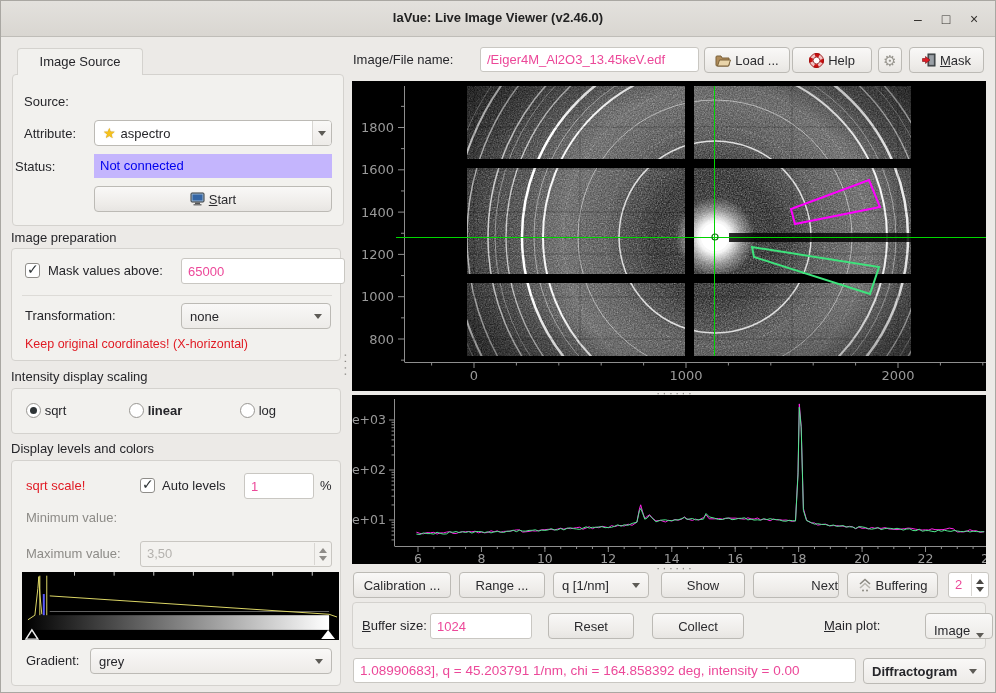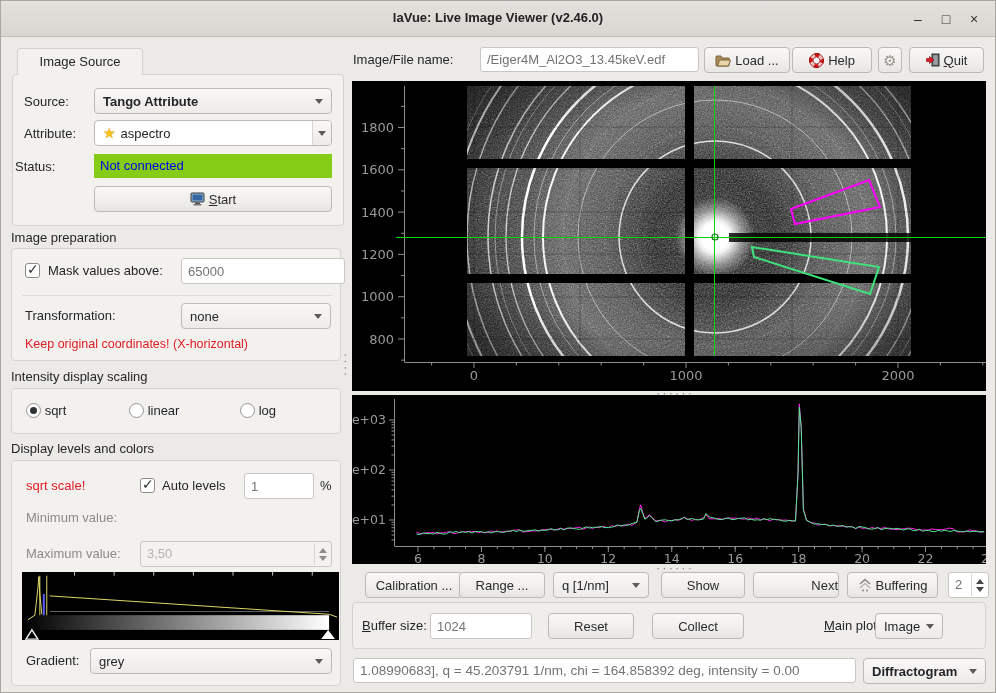--- a/index.html
+++ b/index.html
@@ -10,21 +10,21 @@
   .title { position:absolute; left:0; right:0; top:9px; text-align:center; font-weight:bold; color:#222; }
   .winctl { position:absolute; top:7px; width:22px; height:22px; text-align:center; line-height:22px; color:#35322f; font-size:14px; cursor:default; }
   .abs { position:absolute; }
   .label { color:#26262a; line-height:26px; white-space:nowrap; }
   .sect { color:#26262a; }
   .gbox { position:absolute; background:#f2f1ee; border:1px solid #d4d2ce; border-radius:4px; }
   .btn { position:absolute; display:flex; align-items:center; justify-content:center; gap:4px;
          background:linear-gradient(#f9f8f7,#eeecE9 70%,#e7e5e2); border:1px solid #bcbab5; border-radius:4px;
          height:26px; font-size:13px; color:#2b2b2e; }
   .field { position:absolute; background:#fff; border:1px solid #c9c7c2; border-radius:3px; height:26px;
-           font-family:"Liberation Sans","DejaVu Sans",sans-serif; font-size:13px; color:#737373; padding:0 6px; }
+           font-family:"Liberation Sans","DejaVu Sans",sans-serif; font-size:13px; color:#ec4899; padding:0 6px; }
   input.field { outline:none; }
   .field.dis { background:#f3f2ef; color:#b4b2ae; }
   .combo { position:absolute; display:flex; align-items:center; background:linear-gradient(#f9f8f7,#edebe8);
            border:1px solid #bcbab5; border-radius:4px; height:26px; padding:0 8px; }
   .combo .txt { flex:1; white-space:nowrap; overflow:hidden; }
   .arr { width:0; height:0; border-left:4px solid transparent; border-right:4px solid transparent; border-top:5px solid #5d5b56; margin-left:6px; }
   .spinbtns { position:absolute; right:1px; top:1px; bottom:1px; width:16px; border-left:1px solid #d8d6d2; display:flex; flex-direction:column; align-items:center; justify-content:center; gap:3px; }
   .tri-up { width:0;height:0;border-left:4px solid transparent;border-right:4px solid transparent;border-bottom:5px solid #8e8c88; }
   .tri-dn { width:0;height:0;border-left:4px solid transparent;border-right:4px solid transparent;border-top:5px solid #8e8c88; }
   .check { display:inline-block; width:15px; height:15px; background:#fff; border:1px solid #8f8d89; border-radius:3px; position:relative; vertical-align:-3px; }
@@ -49,34 +49,30 @@
     <div class="winctl" style="right:66px;">–</div>
     <div class="winctl" style="right:38px;">□</div>
     <div class="winctl" style="right:10px;">×</div>
   </div>
 
   <div class="abs" style="left:16px;top:47px;width:126px;height:27px;background:#f2f1ee;border:1px solid #d4d2ce;border-bottom:none;border-radius:4px 4px 0 0;z-index:2;line-height:26px;text-align:center;">
     <span>Image Source</span>
   </div>
   <div class="gbox" style="left:11px;top:73px;width:332px;height:152px;">
     <span class="label abs" style="left:11px;top:14px;">Source:</span>
-    <div class="combo" style="left:81px;top:13px;width:238px;">
-      <span class="txt" style="font-weight:bold;">Tango Attribute</span>
-      <span class="arr"></span>
-    </div>
     <span class="label abs" style="left:11px;top:46px;">Attribute:</span>
     <div class="combo" style="left:81px;top:45px;width:238px;background:#fff;padding-right:0;">
       <span style="color:#f6c21c;text-shadow:0 0 1px #a5750a;margin-right:5px;font-size:14px;">★</span>
       <span class="txt">aspectro</span>
       <span style="display:flex;align-items:center;align-self:stretch;border-left:1px solid #d8d6d2;padding:0 5px;background:linear-gradient(#f9f8f7,#edebe8);border-radius:0 3px 3px 0;">
         <span class="arr" style="margin-left:0;"></span>
       </span>
     </div>
     <span class="label abs" style="left:2px;top:79px;">Status:</span>
-    <div class="abs" style="left:81px;top:79px;width:238px;height:24px;background:#84cc16;color:#0000ee;line-height:24px;padding-left:6px;">Not connected</div>
+    <div class="abs" style="left:81px;top:79px;width:238px;height:24px;background:#c4b5fd;color:#0000ee;line-height:24px;padding-left:6px;">Not connected</div>
     <div class="btn" style="left:81px;top:111px;width:238px;">
       <svg width="15" height="14" viewBox="0 0 15 14">
         <rect x="1" y="1" width="13" height="9" rx="1" fill="#9db8d2" stroke="#31363b"></rect>
         <rect x="2.5" y="2.5" width="10" height="6" fill="#3465a4"></rect>
         <rect x="5" y="10.5" width="5" height="1.5" fill="#555"></rect>
         <rect x="3.5" y="12" width="8" height="1.5" fill="#777"></rect>
       </svg>
       <span class="mn">Start</span>
     </div>
   </div>
@@ -91,21 +87,21 @@
     <div class="combo" style="left:169px;top:54px;width:150px;">
       <span class="txt">none</span>
       <span class="arr"></span>
     </div>
     <div class="red abs" style="left:13px;top:88px;font-size:12.5px;">Keep original coordinates! (X-horizontal)</div>
   </div>
 
   <div class="sect abs" style="left:10px;top:368px;">Intensity display scaling</div>
   <div class="gbox" style="left:10px;top:387px;width:330px;height:46px;">
     <span class="abs" style="left:14px;top:14px;"><span class="radio sel"></span> <span>sqrt</span></span>
-    <span class="abs" style="left:117px;top:14px;"><span class="radio"></span> <span>linear</span></span>
+    <span class="abs" style="left:117px;top:14px;font-weight:bold;"><span class="radio"></span> <span>linear</span></span>
     <span class="abs" style="left:228px;top:14px;"><span class="radio"></span> <span>log</span></span>
   </div>
 
   <div class="sect abs" style="left:10px;top:440px;">Display levels and colors</div>
   <div class="gbox" style="left:10px;top:459px;width:330px;height:226px;">
     <span class="red abs" style="left:14px;top:17px;">sqrt scale!</span>
     <span class="check on abs" style="left:128px;top:17px;"></span>
     <span class="label abs" style="left:150px;top:12px;">Auto levels</span>
     <input class="field" style="left: 232px; top: 12px; width: 70px;" value="1">
     <span class="label abs" style="left:308px;top:12px;">%</span>
@@ -180,21 +176,21 @@
   </div>
   <div class="btn" style="left:877px;top:46px;width:24px;">
     <span style="color:#98968f;font-size:15px;line-height:15px;">⚙</span>
   </div>
   <div class="btn" style="left:908px;top:46px;width:75px;">
     <svg width="14" height="14" viewBox="0 0 14 14">
       <rect x="6" y="1" width="7" height="12" fill="#5b5f63" stroke="#2e3436"></rect>
       <rect x="7.2" y="2.2" width="4.6" height="9.6" fill="#9aa0a6"></rect>
       <path d="M8,7 L3.5,3.5 L3.5,5.5 L0.5,5.5 L0.5,8.5 L3.5,8.5 L3.5,10.5 Z" fill="#e01b24" stroke="#7c0c11" stroke-width="0.6"></path>
     </svg>
-    <span class="mn">Quit</span>
+    <span class="mn">Mask</span>
   </div>
 
   <div class="plot" style="left:351px;top:80px;width:634px;height:310px;">
     <svg id="imgsvg" width="634" height="310" viewBox="0 0 634 310">
       <defs>
         <clipPath id="imgClip">
             <rect x="115" y="5" width="444" height="270"></rect>
           </clipPath>
         <filter id="grain" x="0%" y="0%" width="100%" height="100%">
           <feTurbulence type="fractalNoise" baseFrequency="0.75" numOctaves="2" seed="11" stitchTiles="stitch"></feTurbulence>
@@ -425,21 +421,21 @@
           <text x="636.96" y="168" text-anchor="middle">24</text>
           <text x="34" y="129" text-anchor="end">1e+01</text>
           <text x="34" y="79" text-anchor="end">1e+02</text>
           <text x="34" y="29" text-anchor="end">1e+03</text>
         </g>
     </svg>
   </div>
 
   <div class="dots-h" style="left:655px;top:565px;">······</div>
 
-  <div class="btn" style="left:352px;top:571px;width:98px;margin-left:12px;">
+  <div class="btn" style="left:352px;top:571px;width:98px;">
       <span>Calibration ...</span>
     </div>
   <div class="btn" style="left:458px;top:571px;width:86px;">
       <span>Range ...</span>
     </div>
   <div class="combo" style="left:552px;top:571px;width:96px;">
     <span class="txt">q [1/nm]</span>
     <span class="arr"></span>
   </div>
   <div class="btn" style="left:660px;top:571px;width:84px;">
@@ -468,21 +464,21 @@
   <div class="gbox" style="left:351px;top:601px;width:634px;height:47px;background:#efeeeb;">
     <span class="label abs mn" style="left:9px;top:10px;">Buffer size:</span>
     <input class="field" style="left: 77px; top: 10px; width: 102px;" value="1024">
     <div class="btn" style="left:195px;top:10px;width:86px;">
         <span>Reset</span>
       </div>
     <div class="btn" style="left:299px;top:10px;width:92px;">
         <span>Collect</span>
       </div>
     <span class="label abs mn" style="left:471px;top:10px;">Main plot:</span>
-    <div class="combo" style="left:522px;top:10px;width:68px;">
+    <div class="combo" style="left:572px;top:10px;width:68px;align-items:flex-end;">
       <span class="txt">Image</span>
       <span class="arr"></span>
     </div>
   </div>
 
   <input class="field" style="left: 352px; top: 657px; width: 503px; height: 25px; font-size: 13.5px;" readonly="" value="1.08990683], q = 45.203791 1/nm, chi = 164.858392 deg, intensity = 0.00">
   <div class="combo" style="left:862px;top:657px;width:123px;">
     <span class="txt" style="font-weight:bold;">Diffractogram</span>
     <span class="arr"></span>
   </div>

